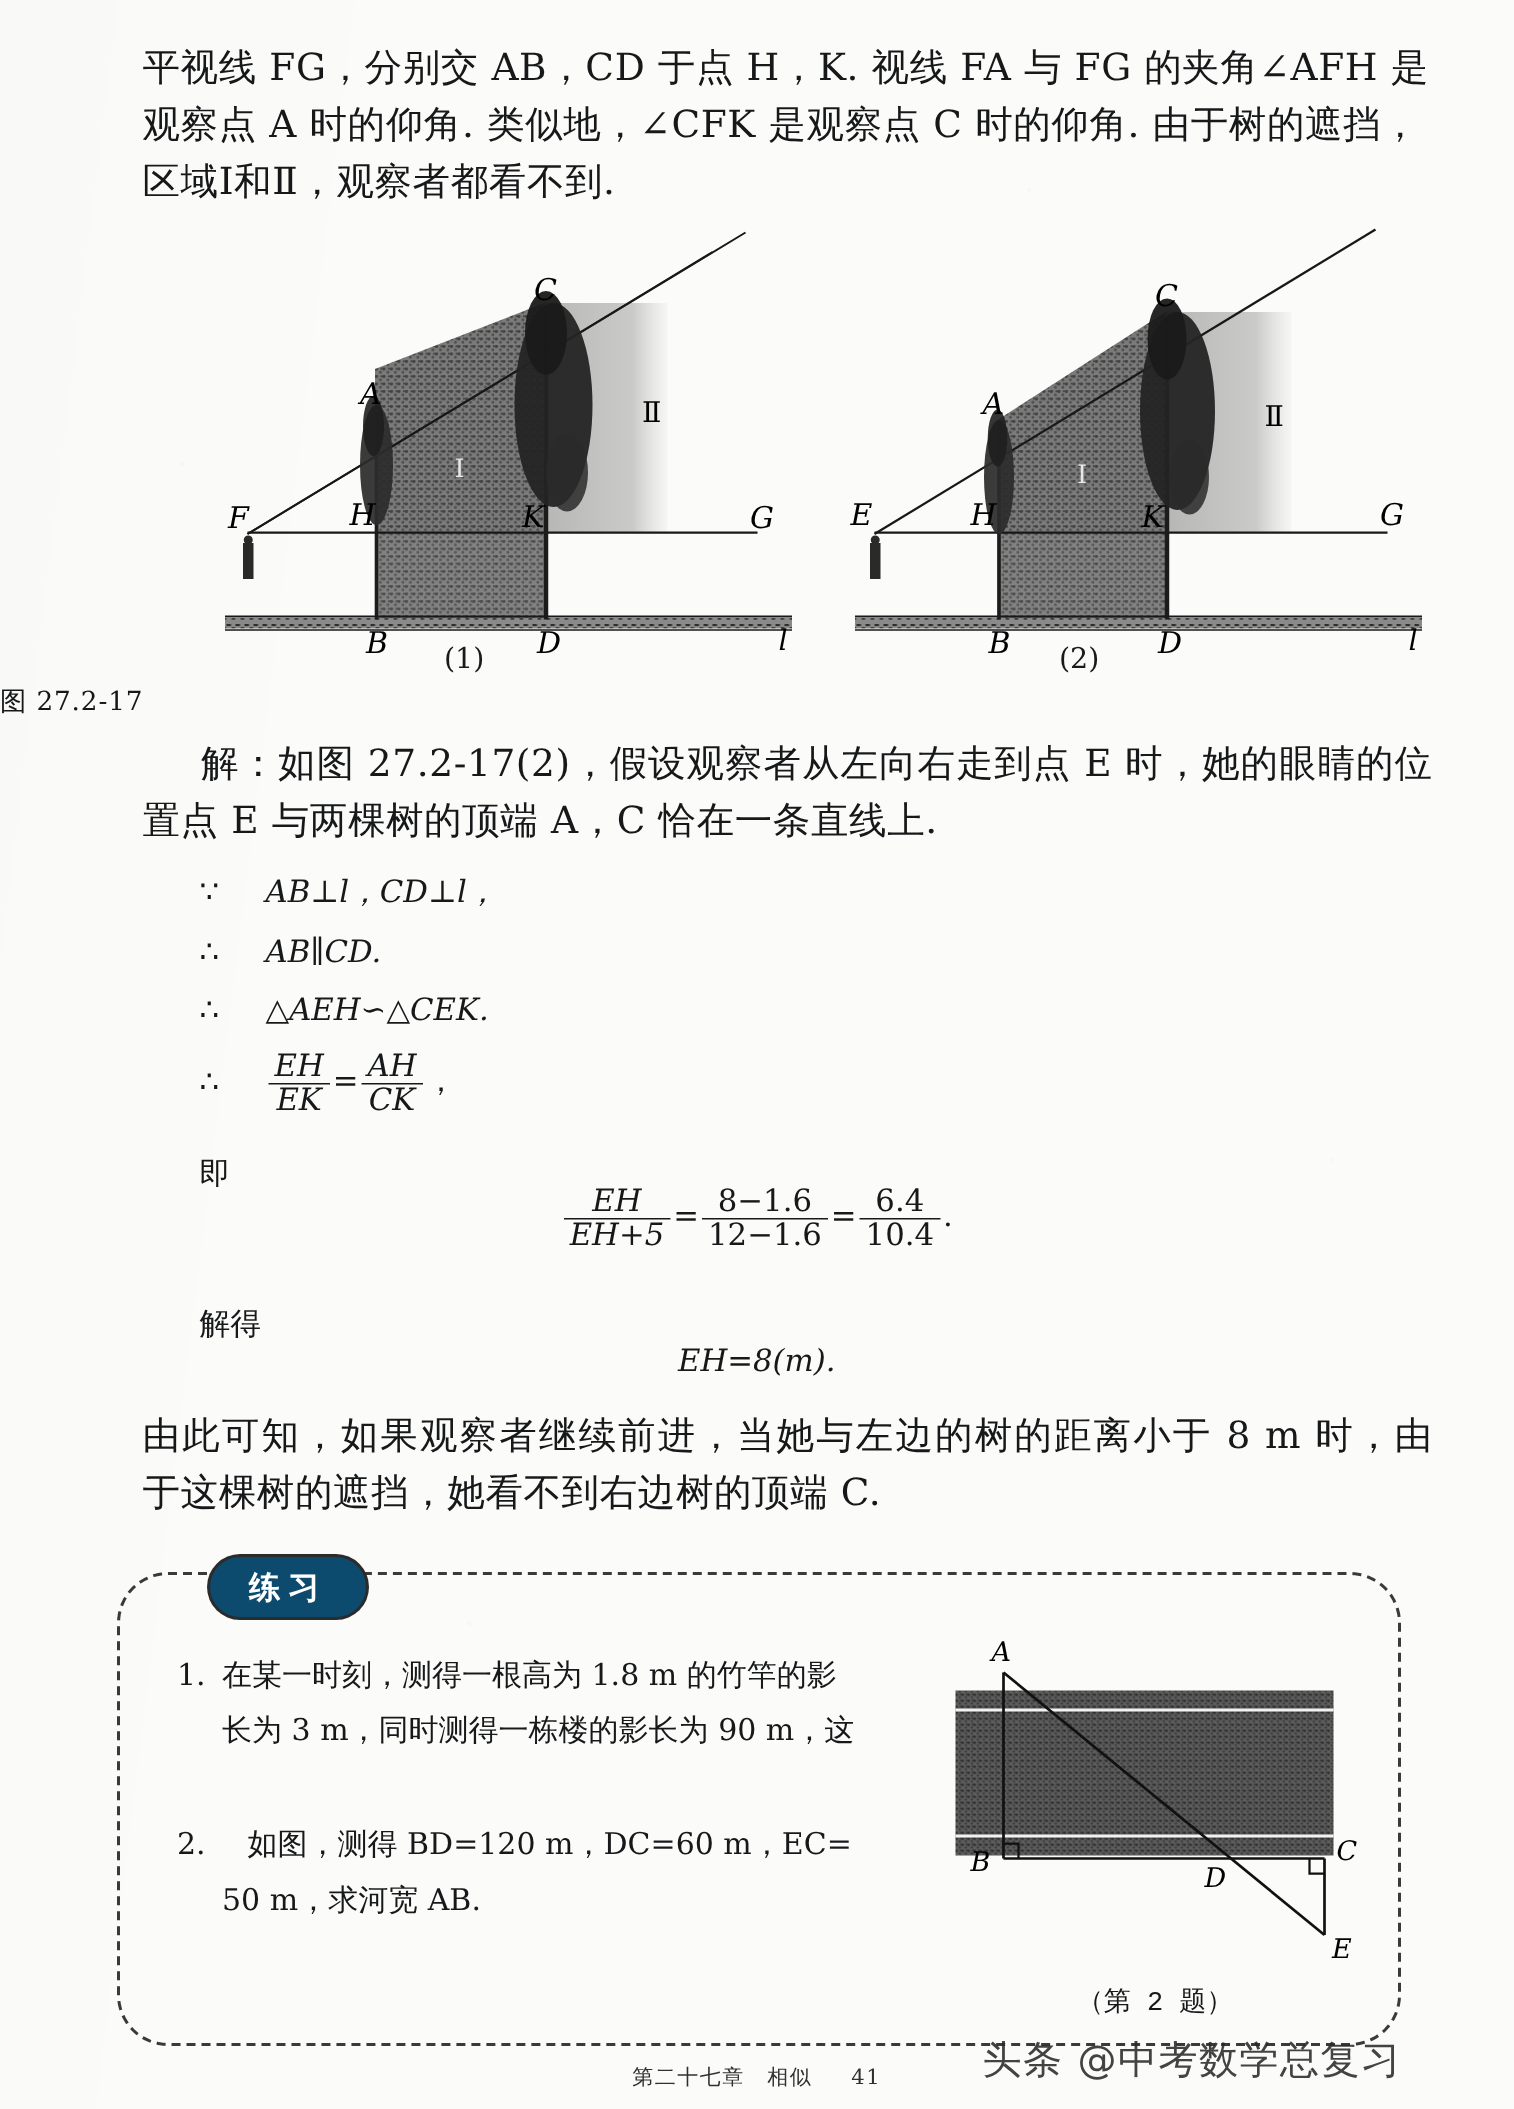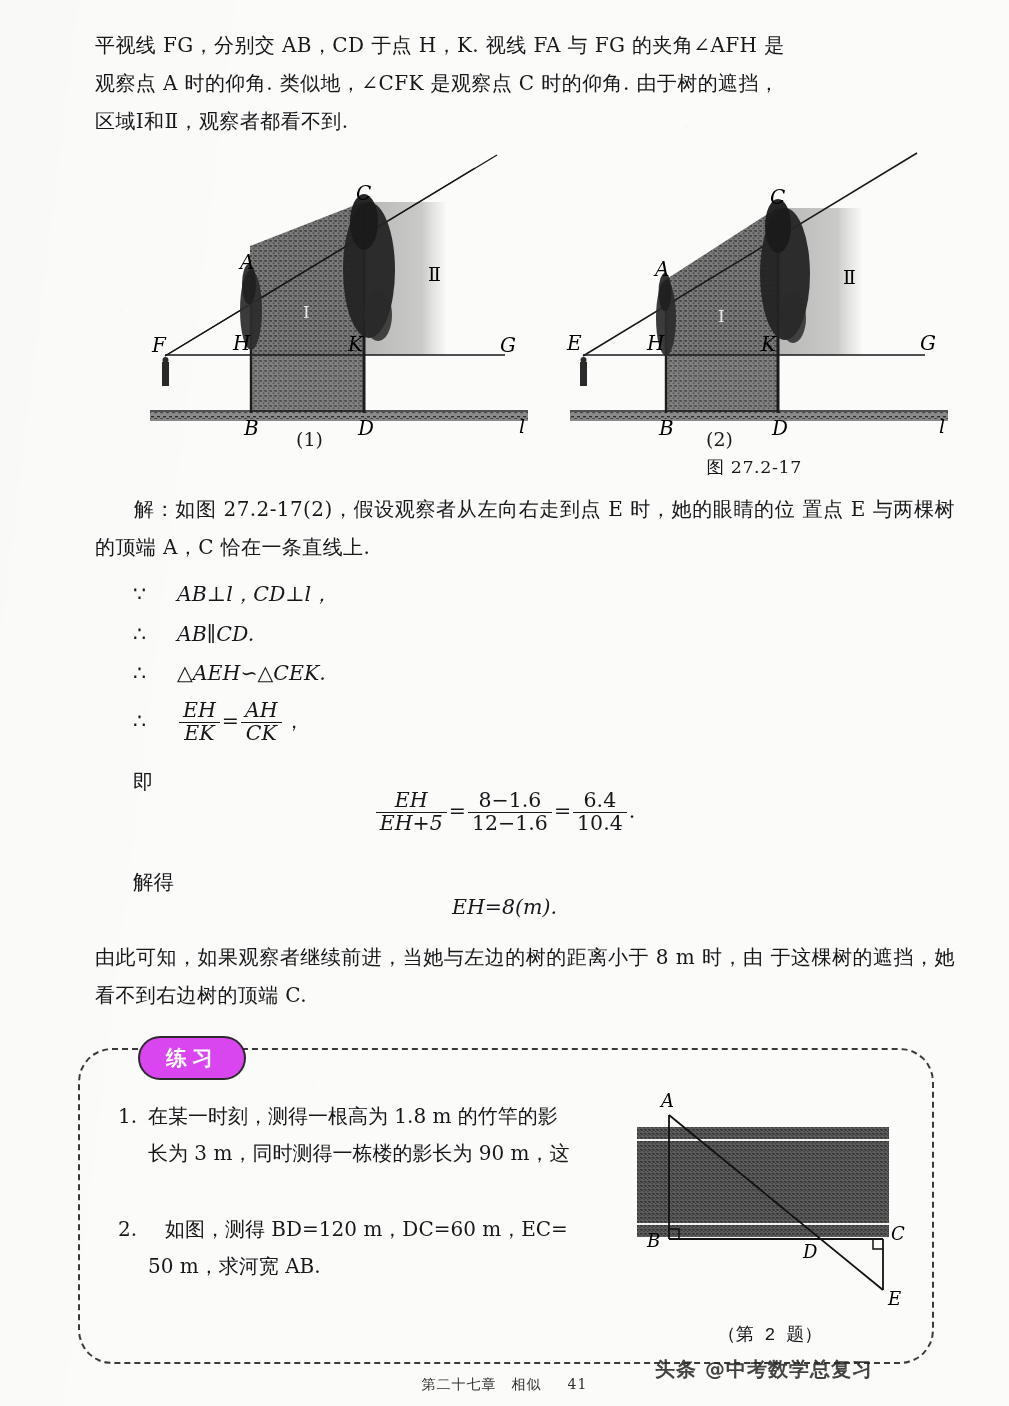--- a/index.html
+++ b/index.html
@@ -22,21 +22,21 @@
       radial-gradient(circle at 68% 9%,  rgba(0,0,0,.018) 0 1px, transparent 2px),
       radial-gradient(circle at 88% 55%, rgba(0,0,0,.016) 0 1px, transparent 2px),
       radial-gradient(circle at 31% 77%, rgba(0,0,0,.018) 0 1px, transparent 2px),
       linear-gradient(97deg, rgba(0,0,0,.012) 0%, rgba(255,255,255,0) 40%);
     opacity:.85;
   }
 
   
   .para{
     position:absolute;
-    font-size:20px;
+    font-size:25px;
     line-height:38px;
     letter-spacing:.4px;
     text-align:justify;
   }
   .mi{font-style:italic;}
   .up{font-style:normal;}
 
   #intro{left:95px;top:26px;width:860px;}
   #intro .l{display:block;white-space:nowrap;}
 
@@ -44,21 +44,21 @@
   .figwrap{position:absolute;left:0;top:150px;width:1009px;height:310px;}
   .fig{position:absolute;top:0;width:400px;height:290px;}
   #fig1{left:145px;}
   #fig2{left:565px;}
   .figcap{
     position:absolute;font-size:19px;color:#1a1a1a;
   }
   #cap1{left:296px;top:428px;}
   #cap2{left:706px;top:428px;}
   #figtitle{
-    position:absolute;left:0;top:455px;width:802px;text-align:right;
+    position:absolute;left:0;top:455px;width:802px;text-align:left;
     font-size:17.5px;letter-spacing:.6px;
   }
 
   
   .proofline{position:absolute;font-size:20.5px;white-space:nowrap;}
   .sym{display:inline-block;width:44px;font-style:normal;}
   .frac{
     display:inline-block;vertical-align:middle;text-align:center;
     font-style:italic;line-height:1.06;margin:0 2px;
   }
@@ -68,21 +68,21 @@
   .ctr{position:absolute;left:0;width:1009px;text-align:center;font-size:20.5px;}
 
   
   #exbox{
     position:absolute;left:78px;top:1048px;width:852px;height:312px;
     border:2px dashed #3a3a3a;border-radius:34px;
   }
   #exbadge{
     position:absolute;left:140px;top:1038px;
     width:104px;height:40px;border-radius:20px;
-    background:#d946ef;color:#fff;
+    background:#0c4a6e;color:#fff;
     display:flex;align-items:center;justify-content:center;
     font-size:21px;font-weight:bold;letter-spacing:5px;
     font-family:"DejaVu Sans","Liberation Sans",sans-serif;
     box-shadow:0 0 0 2px #2b2b2b;
   }
   .exitem{position:absolute;font-size:20px;line-height:37px;white-space:nowrap;}
   .exnum{position:absolute;left:0;}
   .extext{display:block;}
 
   
@@ -90,21 +90,21 @@
   #exfigcap{position:absolute;left:625px;top:1322px;width:290px;text-align:center;font-size:18px;font-family:Liberation Mono, monospace;}
 
   
   #footer{
     position:absolute;left:0;top:1376px;width:1009px;
     text-align:center;font-size:14px;color:#303030;letter-spacing:1px;
   }
   #footer .pg{margin-left:26px;}
   #watermark{
     position:absolute;left:655px;top:1356px;
-    font-size:20px;font-weight:bold;color:#2a2a2a;
+    font-size:26px;font-weight:normal;color:#2a2a2a;
     font-family:"DejaVu Sans","Liberation Sans",sans-serif;
     letter-spacing:1px;white-space:nowrap;opacity:.88;
   }
 </style>
 </head>
 <body>
 
 <div class="page">
 
   <div class="para" id="intro">

